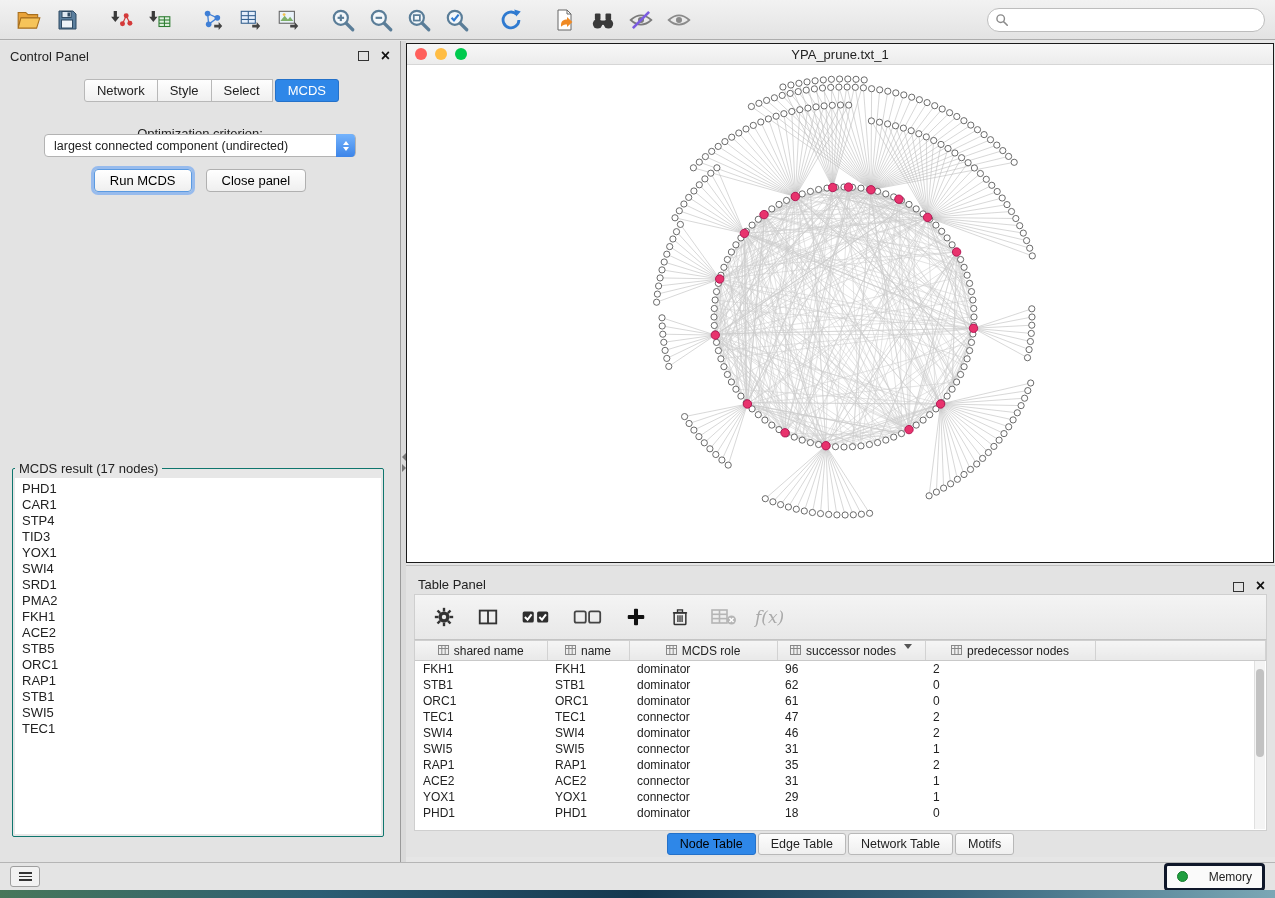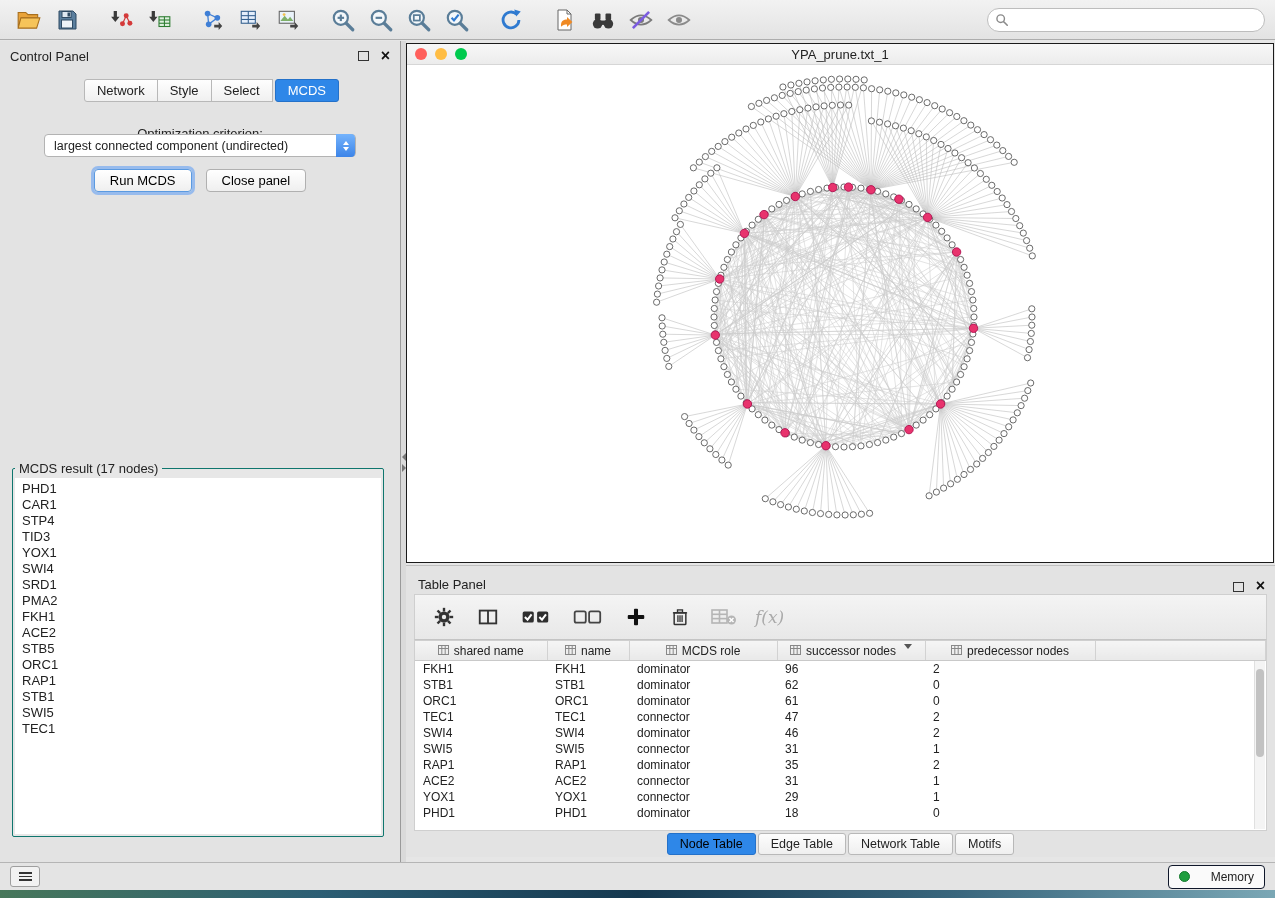--- a/index.html
+++ b/index.html
@@ -93,21 +93,21 @@
        border:1px solid #b8b8b8;border-radius:3px;color:#222;}
   .bt-tab.active{background:#2e87e8;color:#000000;border-color:#2471c9;}
   
   .status-bar{position:absolute;left:0;top:862px;width:100%;height:28px;background:#e4e4e4;
        border-top:1px solid #b5b5b5;box-sizing:border-box;display:flex;align-items:center;
        padding:0 10px;}
   .menu-btn{width:28px;height:19px;border:1px solid #9e9e9e;border-radius:3px;background:#f2f2f2;
        display:flex;flex-direction:column;align-items:center;justify-content:center;gap:2px;}
   .menu-btn i{display:block;width:13px;height:1.6px;background:#333;}
   .mem-btn{margin-left:auto;display:flex;align-items:center;gap:21px;font-size:12px;
-       border:1px solid #0f172a;border-radius:4px;background:#fafafa;padding:2px 10px;height:18px;text-align:right;}
+       border:3px solid #0f172a;border-radius:4px;background:#fafafa;padding:2px 10px;height:18px;text-align:right;}
   .mem-dot{width:9px;height:9px;border-radius:50%;background:#1e9e3e;border:1px solid #157a2d;}
   .desktop-strip{position:absolute;left:0;top:890px;width:100%;height:8px;
        background:linear-gradient(90deg,#47775a,#2c5e74,#15384f,#39667d,#7aa7b5);}
 </style>
 </head>
 <body>
 
 <div class="toolbar">
   <div class="tbtn">
     <svg viewBox="0 0 24 24" width="26" height="26">

